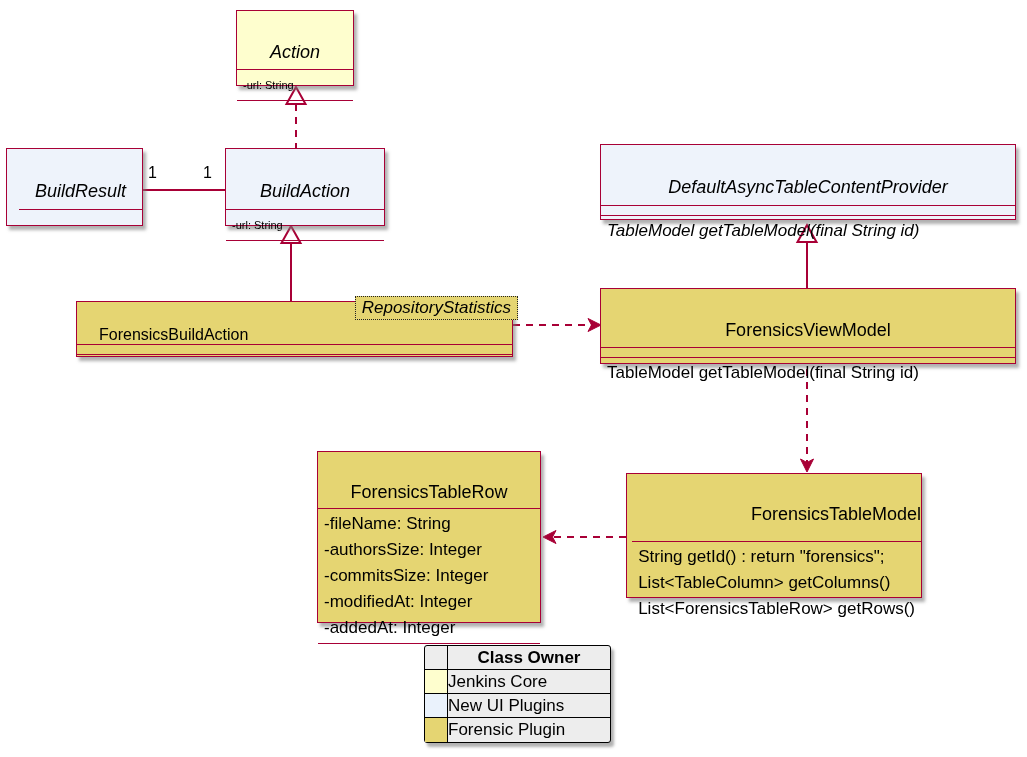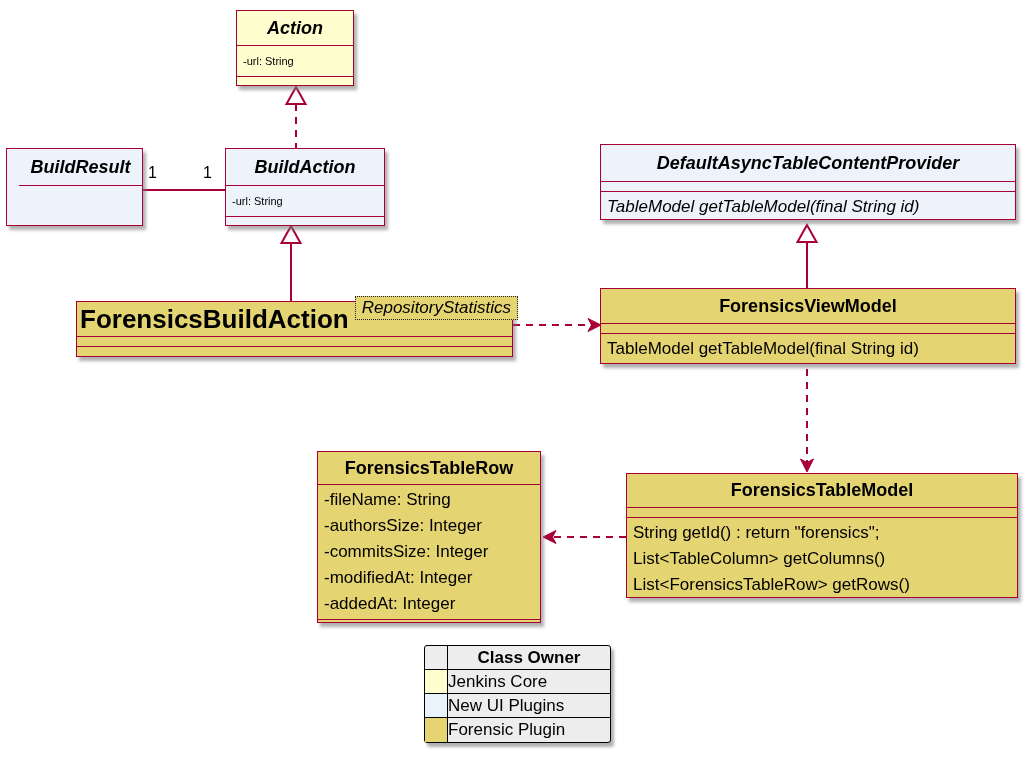--- a/index.html
+++ b/index.html
@@ -9,23 +9,23 @@
   .edge{stroke:var(--border);stroke-width:2;fill:none;}
   .edge.dashed{stroke-dasharray:7 6;}
   .tri{fill:#fff;stroke:var(--border);stroke-width:2;}
   .dart{fill:var(--border);stroke:var(--border);stroke-width:1;}
   .uml{position:absolute;box-sizing:border-box;border:1.7px solid var(--border);
        box-shadow:3px 4px 3px rgba(125,125,125,.6);display:flex;flex-direction:column;}
   .fill-core{background:var(--core);}
   .fill-newui{background:var(--newui);}
   .fill-forensic{background:var(--forensic);}
   .ct{flex:none;display:flex;align-items:center;justify-content:center;
-      font-weight:bold;font-size:18px;white-space:nowrap;}
+      font-weight:normal;font-size:18px;white-space:nowrap;margin-top:24px;}
   .ct.abs{font-style:italic;}
-  .ct.left{justify-content:flex-start;padding-left:3px;font-size:26px;}
+  .ct.left{justify-content:flex-start;padding-left:22px;font-size:16px;}
   .members{flex:none;border-top:1.7px solid var(--border);padding:2px 0;}
   .member{font-size:11px;line-height:26px;padding:0 6px;white-space:nowrap;}
   .member.big{font-size:17px;}
   .member.abs{font-style:italic;}
   .empty{flex:none;border-top:1.7px solid var(--border);}
   .empty.grow{flex:1;}
   .generic{position:absolute;top:-6px;right:-6px;border:1.6px dotted #222;
       background:var(--forensic);font-style:italic;font-size:17px;
       padding:1px 6px;white-space:nowrap;}
   .mult{position:absolute;font-size:16px;color:#000;}
@@ -120,21 +120,21 @@
     <div class="members">
       <div class="member big">-fileName: String</div>
       <div class="member big">-authorsSize: Integer</div>
       <div class="member big">-commitsSize: Integer</div>
       <div class="member big">-modifiedAt: Integer</div>
       <div class="member big">-addedAt: Integer</div>
     </div>
     <div class="empty grow"></div>
   </div>
 
-  <div class="uml fill-forensic" style="left:626px;top:473px;width:392px;height:125px;">
+  <div class="uml fill-forensic" style="left:626px;top:473px;width:296px;height:125px;align-items:flex-end;">
     <div class="ct" style="height:33px;">ForensicsTableModel</div>
     <div class="empty" style="height:9px;"></div>
     <div class="members" style="flex:1;">
       <div class="member big">String getId() : return "forensics";</div>
       <div class="member big">List&lt;TableColumn&gt; getColumns()</div>
       <div class="member big">List&lt;ForensicsTableRow&gt; getRows()</div>
     </div>
   </div>
 
   <div class="legend" style="left:424px;top:645px;width:187px;height:98px;">

